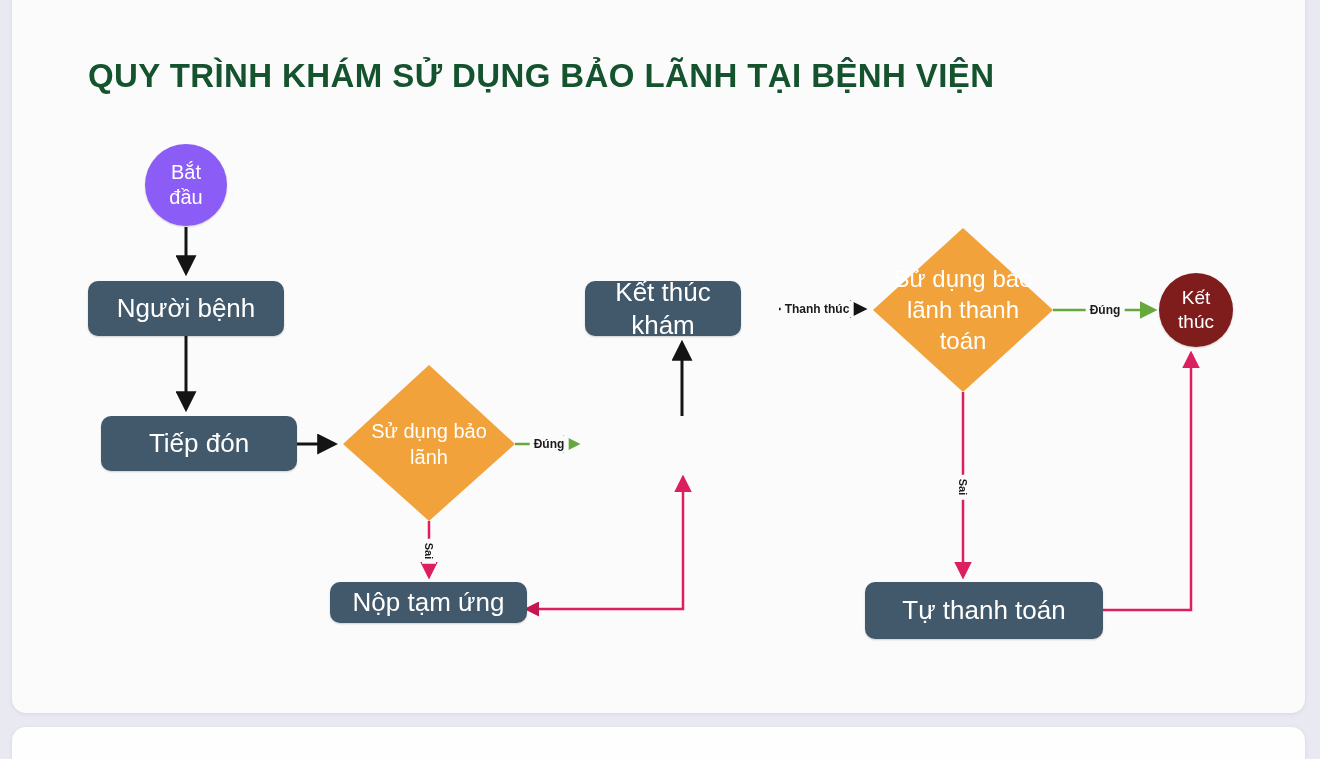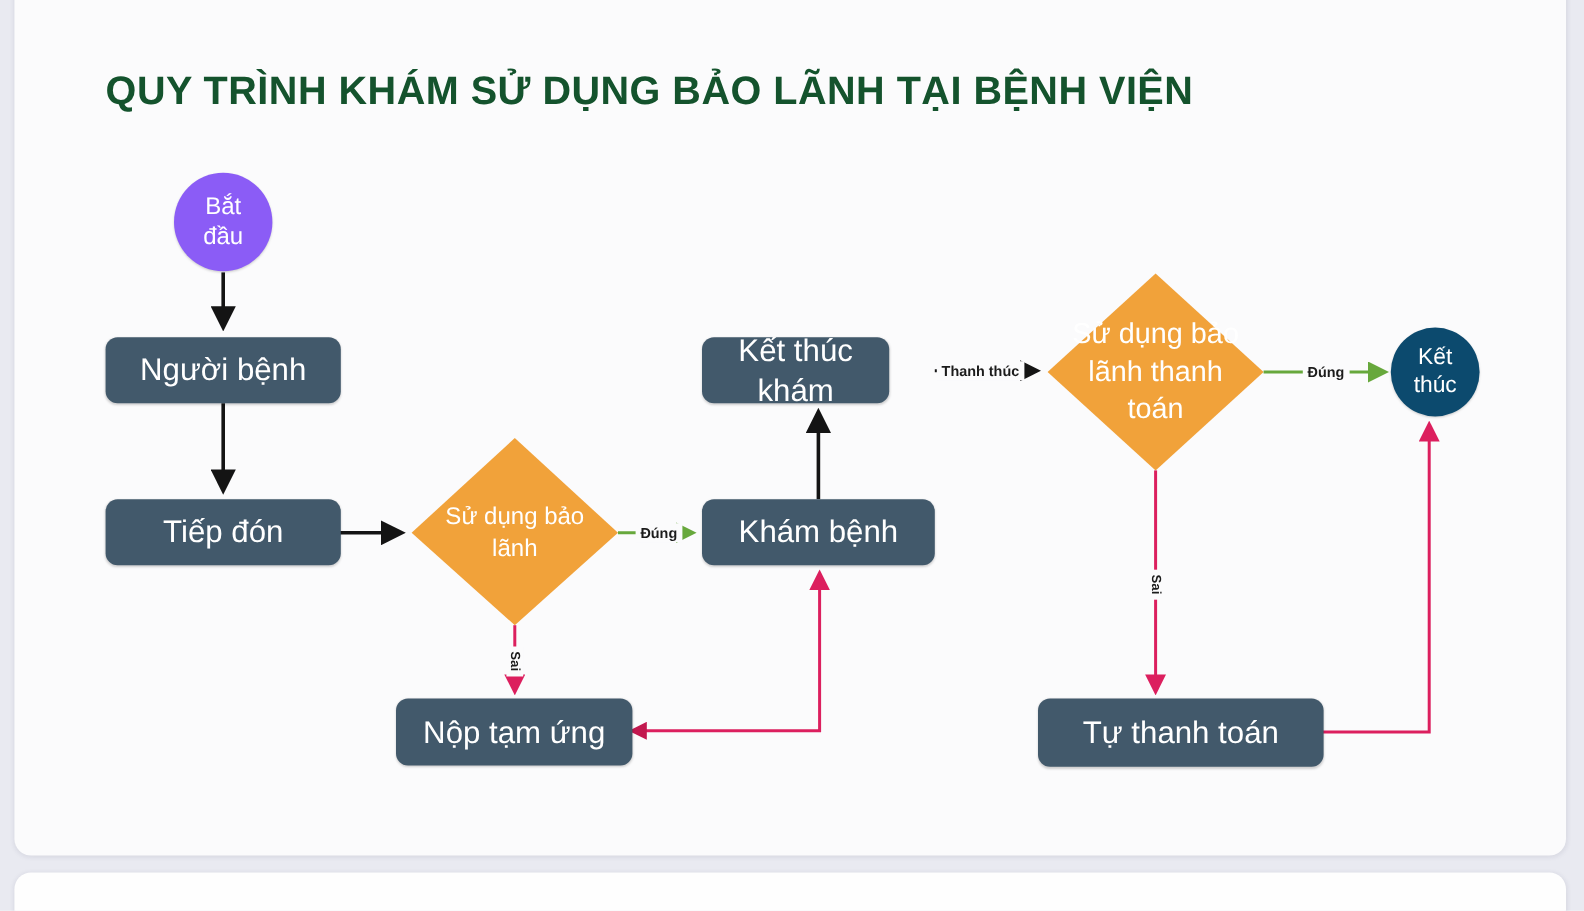--- a/index.html
+++ b/index.html
@@ -23,21 +23,21 @@
   .node{
     position:absolute;display:flex;align-items:center;justify-content:center;
     color:#fff;text-align:center;line-height:1.25;
   }
   .rect{
     background:#42596b;border-radius:10px;font-size:26px;
     box-shadow:0 1px 2px rgba(0,0,0,0.18);
   }
   .circle{border-radius:50%;font-size:20px;box-shadow:0 1px 2px rgba(0,0,0,0.18);}
   .circle-start{background:#8b5cf6;}
-  .circle-end{background:#0c4a6e;font-size:19px;}
+  .circle-end{background:#7f1d1d;font-size:19px;}
   .circle .inner{width:58px;}
   .diamond-label{
     position:absolute;transform:translate(-50%,-50%);
     color:#fff;text-align:center;font-size:20px;line-height:1.3;
   }
   .edge-label{
     position:absolute;transform:translate(-50%,-50%);
     background:#fbfbfc;color:#1b1b1b;font-size:12px;font-weight:700;
     padding:1px 4px;white-space:nowrap;
   }
@@ -90,41 +90,38 @@
   </svg>
 
   <div class="node circle circle-start" style="left:145px;top:144px;width:82px;height:82px;">
     <div class="inner">Bắt đầu</div>
   </div>
 
   <div class="node rect" style="left:88px;top:281px;width:196px;height:55px;">
     <span>Người bệnh</span>
   </div>
 
-  <div class="node rect" style="left:88px;top:416px;width:196px;height:55px;">
+  <div class="node rect" style="left:101px;top:416px;width:196px;height:55px;">
     <span>Tiếp đón</span>
   </div>
 
   <div class="diamond-label" style="left:429px;top:444px;width:122px;">Sử dụng bảo lãnh</div>
 
-  <div class="node rect" style="left:585px;top:416px;width:194px;height:55px;">
-    <span>Khám bệnh</span>
-  </div>
 
   <div class="node rect" style="left:585px;top:281px;width:156px;height:55px;">
     <span>Kết thúc khám</span>
   </div>
 
   <div class="diamond-label" style="left:963px;top:310px;width:140px;font-size:24px;">Sử dụng bảo lãnh thanh toán</div>
 
   <div class="node circle circle-end" style="left:1159px;top:273px;width:74px;height:74px;">
     <div class="inner">Kết thúc</div>
   </div>
 
-  <div class="node rect" style="left:330px;top:582px;width:197px;height:56px;">
+  <div class="node rect" style="left:330px;top:582px;width:197px;height:41px;">
     <span>Nộp tạm ứng</span>
   </div>
 
   <div class="node rect" style="left:865px;top:582px;width:238px;height:57px;">
     <span>Tự thanh toán</span>
   </div>
 
   <div class="edge-label" style="left:549px;top:444px;">Đúng</div>
   <div class="edge-label vert" style="left:429px;top:551px;">Sai</div>
   <div class="edge-label" style="left:817px;top:309px;font-weight:600;">Thanh thúc</div>

